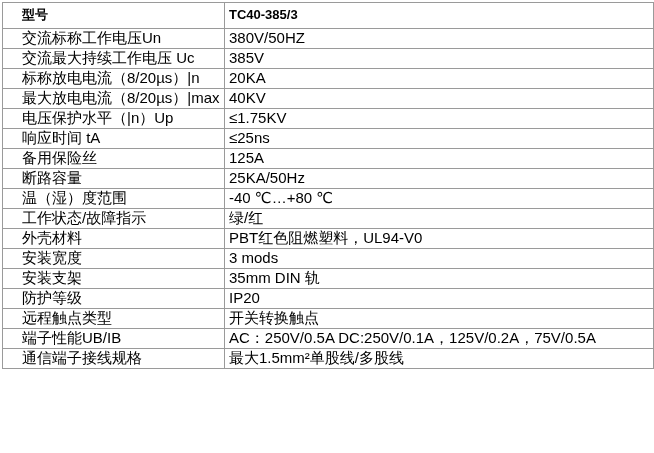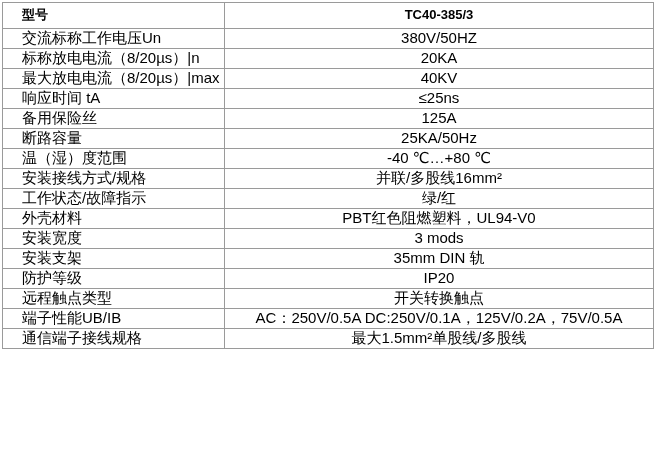--- a/index.html
+++ b/index.html
@@ -30,21 +30,21 @@
     padding: 2px 4px 3px 4px;
     vertical-align: middle;
     height: 18px;
     box-sizing: border-box;
   }
   .spec-table td.label {
     text-align: left;
     padding-left: 19px;
   }
   .spec-table td.value {
-    text-align: center;
+    text-align: left;
     margin-left: 36px;
   }
   .spec-table tr.header td {
     font-weight: bold;
     font-size: 13px;
     height: 26px;
   }
   .spec-table tr.header td.label {
     font-size: 13px;
   }
@@ -66,46 +66,50 @@
   <tbody>
     <tr class="header">
       <td class="label">型号</td>
       <td class="value">TC40-385/3</td>
     </tr>
     <tr>
       <td class="label">交流标称工作电压Un</td>
       <td class="value">380V/50HZ</td>
     </tr>
     <tr>
+      <td class="label">交流最大持续工作电压 Uc</td>
+      <td class="value">385V</td>
+    </tr>
+    <tr>
       <td class="label">标称放电电流（8/20µs）|n</td>
       <td class="value">20KA</td>
     </tr>
     <tr>
       <td class="label">最大放电电流（8/20µs）|max</td>
       <td class="value">40KV</td>
+    </tr>
+    <tr>
+      <td class="label">电压保护水平（|n）Up</td>
+      <td class="value">≤1.75KV</td>
     </tr>
     <tr>
       <td class="label">响应时间 tA</td>
       <td class="value">≤25ns</td>
     </tr>
     <tr>
       <td class="label">备用保险丝</td>
       <td class="value">125A</td>
     </tr>
     <tr>
       <td class="label">断路容量</td>
       <td class="value">25KA/50Hz</td>
     </tr>
     <tr>
       <td class="label">温（湿）度范围</td>
       <td class="value">-40 ℃…+80 ℃</td>
-    </tr>
-    <tr>
-      <td class="label">安装接线方式/规格</td>
-      <td class="value">并联/多股线16mm²</td>
     </tr>
     <tr>
       <td class="label">工作状态/故障指示</td>
       <td class="value">绿/红</td>
     </tr>
     <tr>
       <td class="label">外壳材料</td>
       <td class="value">PBT红色阻燃塑料，UL94-V0</td>
     </tr>
     <tr>

